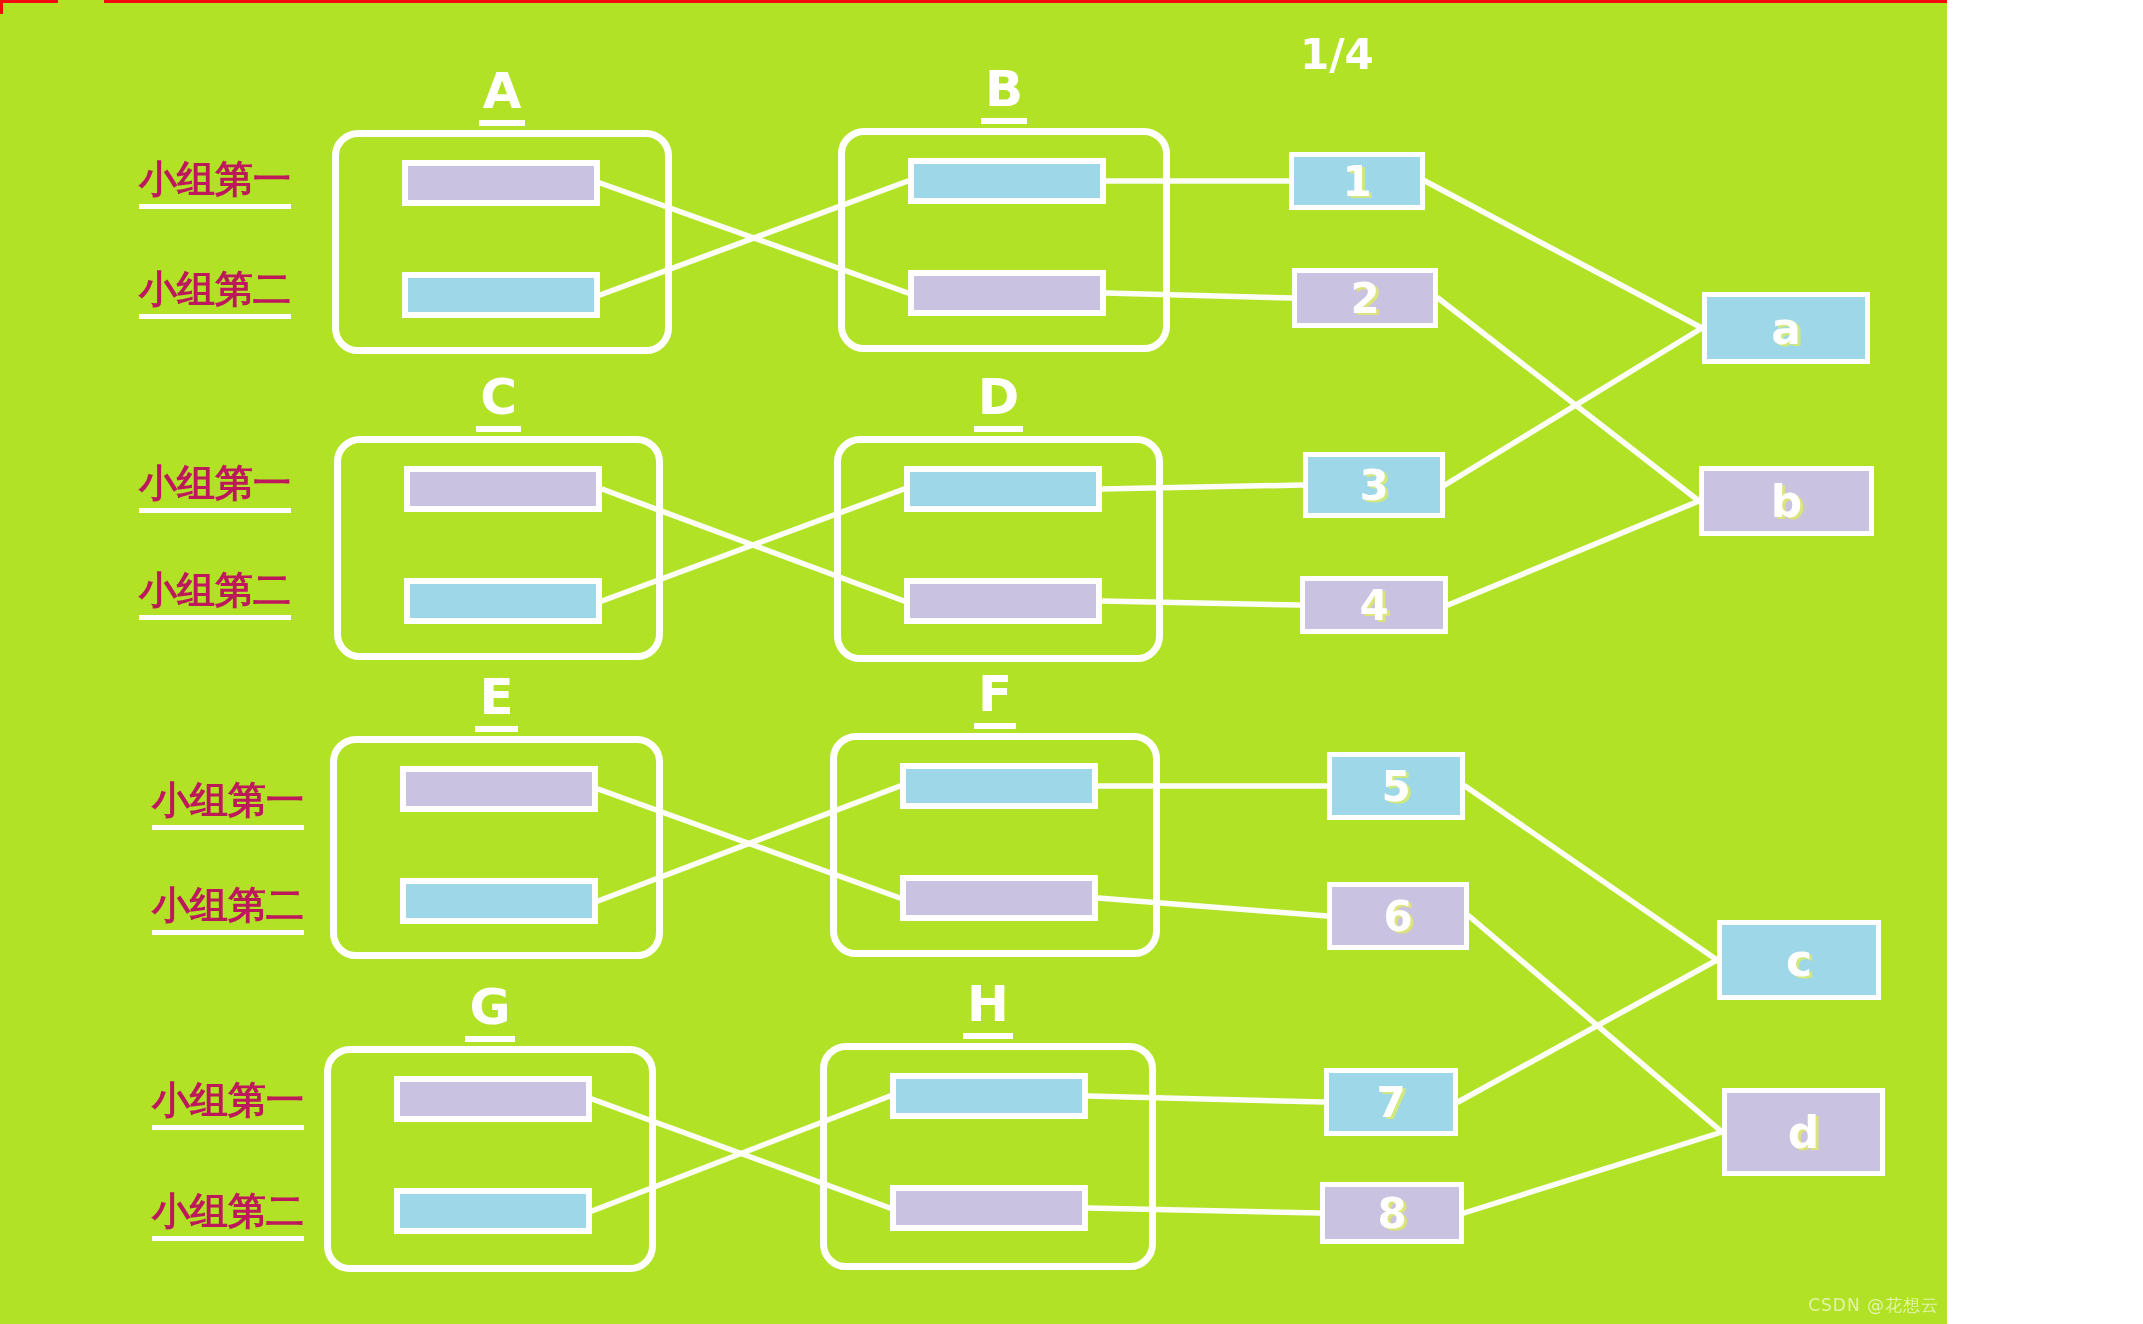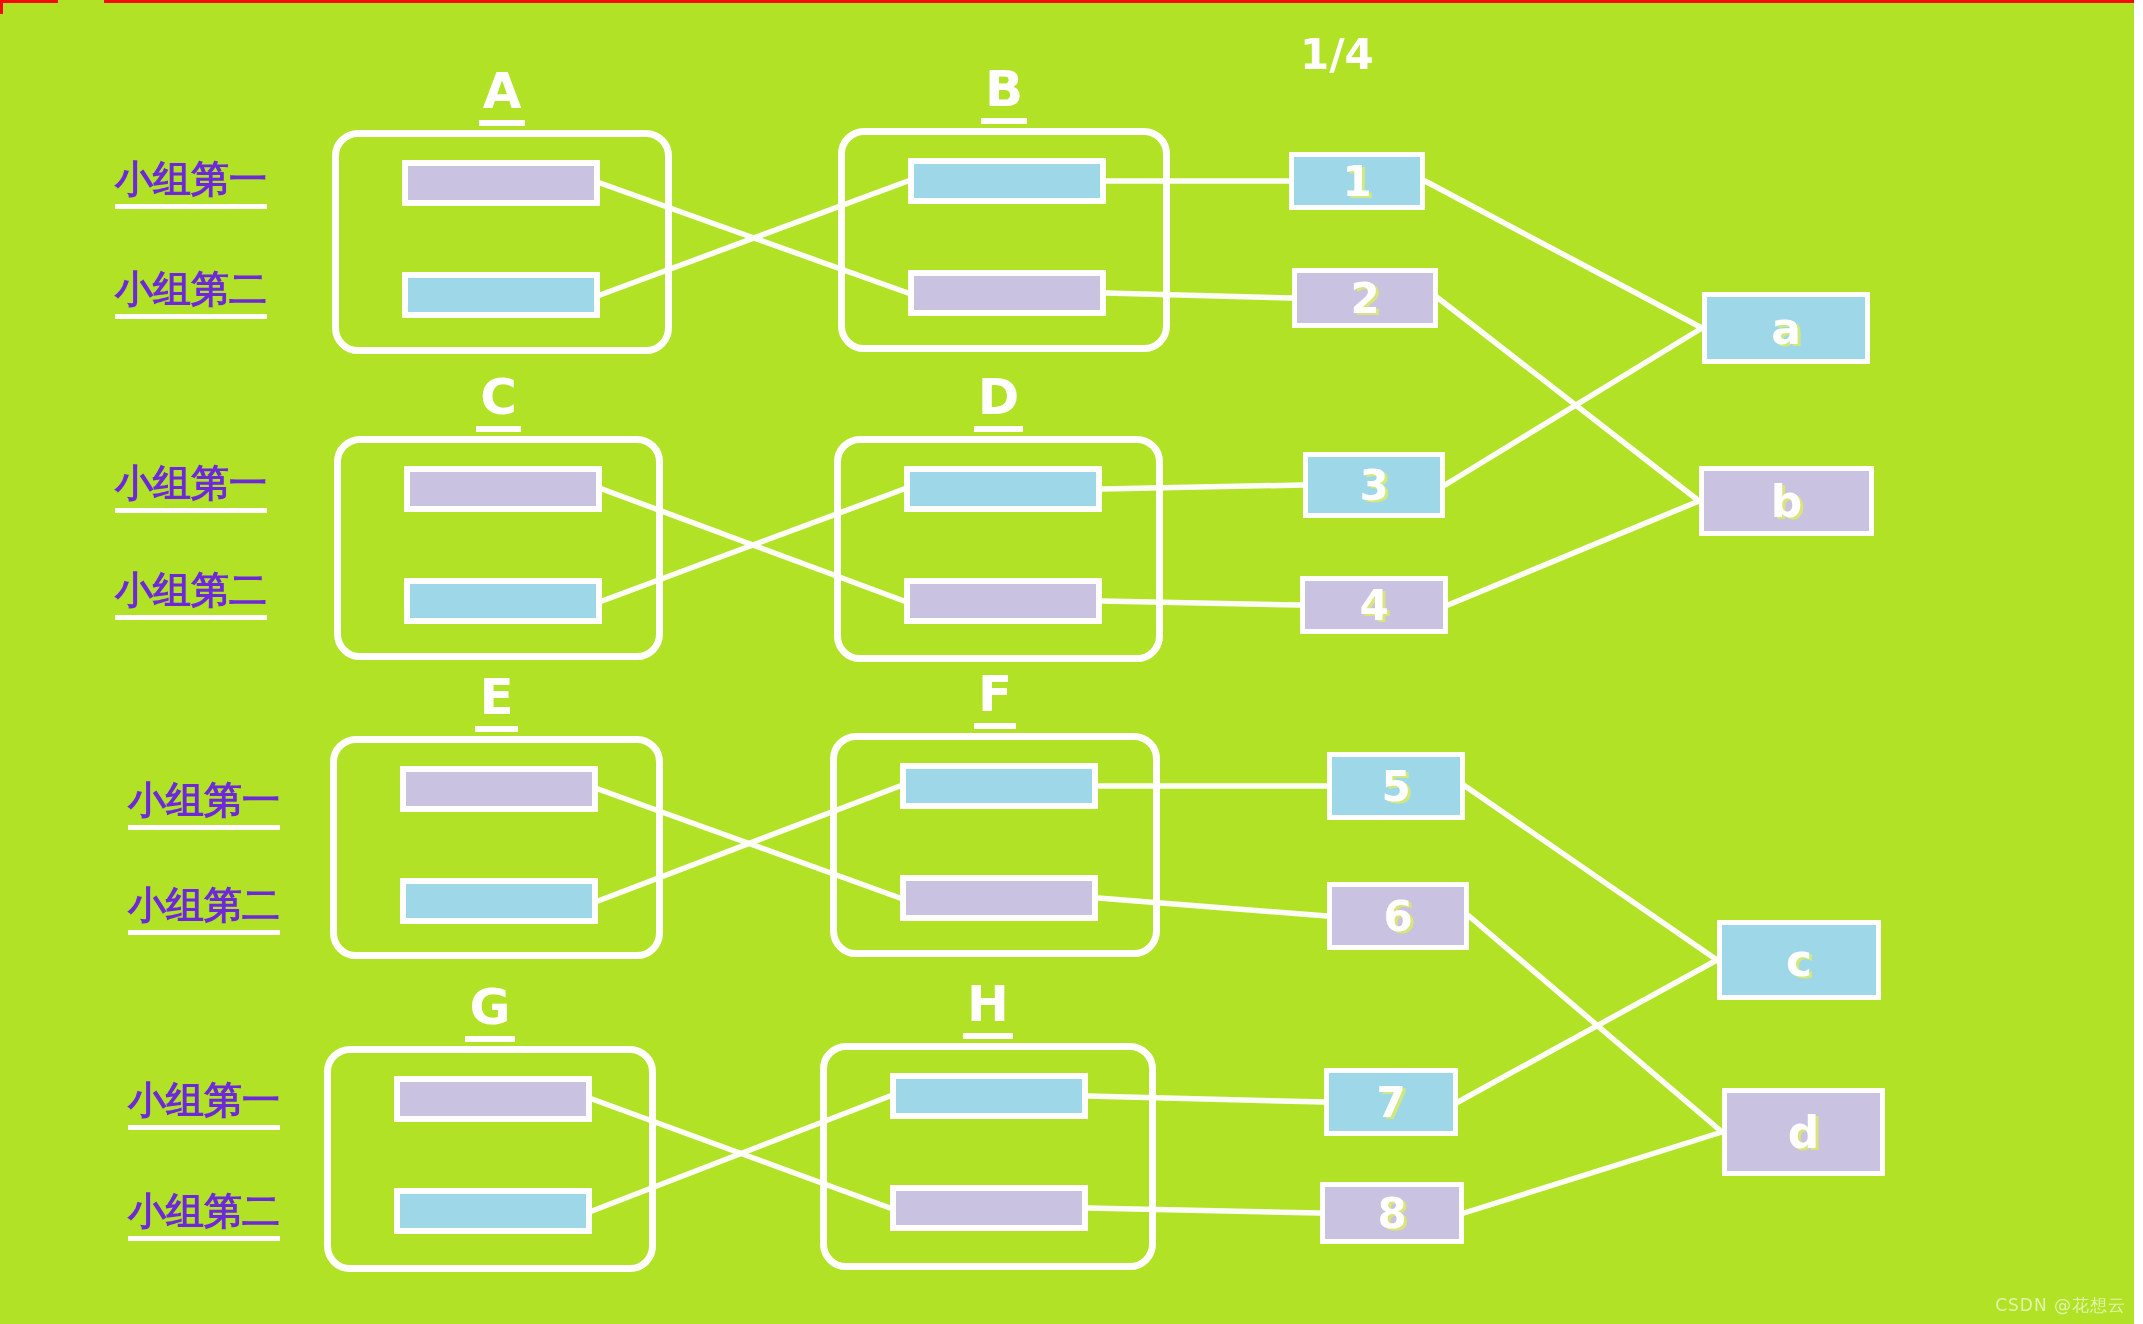--- a/index.html
+++ b/index.html
@@ -1,28 +1,28 @@
 <!DOCTYPE html>
 <html><head>
 <meta charset="utf-8">
 <style>
   html,body{margin:0;padding:0;}
   body{width:2143px;height:1324px;overflow:hidden;font-family:"DejaVu Sans","Liberation Sans",sans-serif;}
-  #stage{position:relative;width:2134px;height:1324px;overflow:hidden;}
+  #stage{position:relative;width:1947px;height:1324px;overflow:hidden;}
   #lines{position:absolute;left:0;top:0;width:2143px;height:1324px;}
   .abs{position:absolute;}
   .gbox{border:7px solid #ffffff;border-radius:26px;background:transparent;box-sizing:border-box;}
   .slot{border:6px solid #ffffff;box-sizing:border-box;}
   .qbox,.sbox{border:5px solid #ffffff;box-sizing:border-box;display:flex;align-items:center;justify-content:center;
     color:#ffffff;font-weight:bold;text-shadow:3px 2px 0 rgba(225,238,90,0.75);}
   .qbox{font-size:42px;}
   .sbox{font-size:44px;}
   .gletter{color:#ffffff;font-weight:bold;font-size:50px;text-align:center;line-height:1;}
   .gletter span{display:inline-block;border-bottom:6px solid #ffffff;padding:0 4px 4px 4px;}
-  .rlabel{color:#6d28d9;font-weight:bold;font-size:38px;line-height:1;white-space:nowrap;}
+  .rlabel{color:#be185d;font-weight:bold;font-size:38px;line-height:1;white-space:nowrap;margin-left:24px;}
   .rlabel span{display:inline-block;border-bottom:5px solid #ffffff;padding-bottom:6px;}
   .title{color:#ffffff;font-weight:bold;font-size:42px;line-height:1;}
   .watermark{color:rgba(255,255,255,0.62);font-size:17px;letter-spacing:1px;white-space:nowrap;}
   .redmark{background:#f30b0b;}
 </style>
 </head>
 <body>
 
 <div id="stage" style="background: rgb(178, 226, 37);">
   <svg id="lines" viewBox="0 0 2143 1324">

